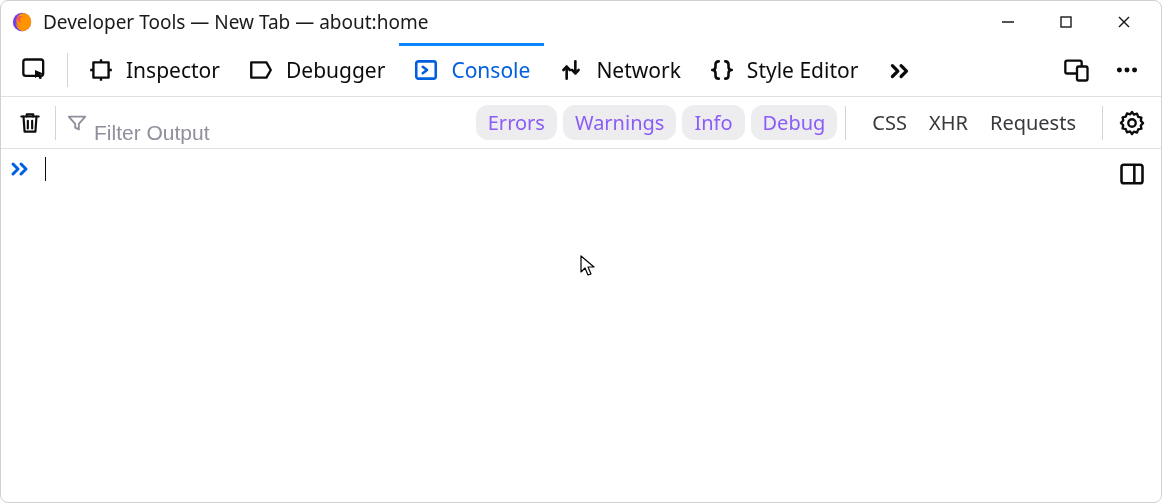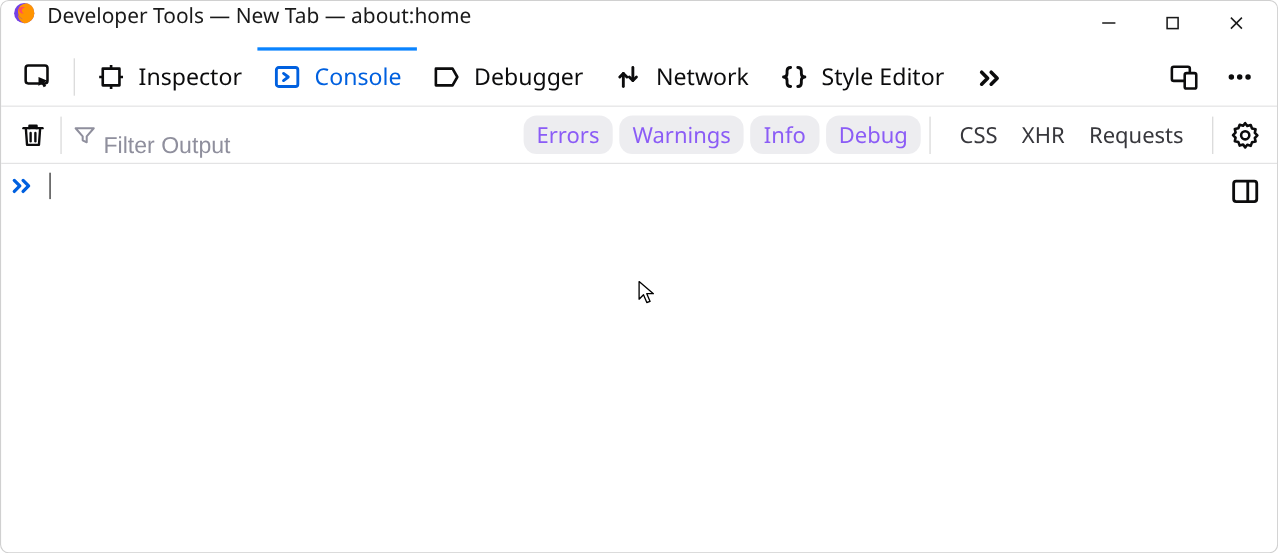--- a/index.html
+++ b/index.html
@@ -15,20 +15,21 @@
     border-radius: 8px;
   }
   .window {
     display: flex;
     flex-direction: column;
     height: 100%;
   }
   
   .titlebar {
     display: flex;
+    align-items: center;
     height: 42px;
     padding: 0 8px 0 10px;
   }
   .titlebar .app-icon {
     width: 22px; height: 22px;
     margin-right: 10px;
     display:flex; align-items:center; justify-content:center;
   }
   .titlebar .title {
     font-size: 19px;
@@ -226,37 +227,37 @@
           <rect x="5" y="5" width="14" height="14"></rect>
           <line x1="12" y1="2" x2="12" y2="5"></line>
             <line x1="12" y1="19" x2="12" y2="22"></line>
           <line x1="2" y1="12" x2="5" y2="12"></line>
             <line x1="19" y1="12" x2="22" y2="12"></line>
         </svg>
       </span>
       <span class="label">Inspector</span>
     </span>
 
+    <span class="tab">
+      <span class="icon">
+        <svg width="26" height="26" viewBox="0 0 24 24" fill="none" stroke="#0c0c0d" stroke-width="2.2" stroke-linejoin="round">
+          <path d="M3 5h14l4 7-4 7H3z"></path>
+        </svg>
+      </span>
+      <span class="label">Debugger</span>
+    </span>
+
     <span class="tab active">
       <span class="icon">
         <svg width="26" height="26" viewBox="0 0 24 24" fill="none" stroke="#0060df" stroke-width="2.4" stroke-linejoin="round">
           <rect x="3" y="4" width="18" height="16" rx="2"></rect>
           <path d="M9 9l4 3-4 3" stroke-linecap="round"></path>
         </svg>
       </span>
       <span class="label">Console</span>
-    </span>
-
-    <span class="tab">
-      <span class="icon">
-        <svg width="26" height="26" viewBox="0 0 24 24" fill="none" stroke="#0c0c0d" stroke-width="2.2" stroke-linejoin="round">
-          <path d="M3 5h14l4 7-4 7H3z"></path>
-        </svg>
-      </span>
-      <span class="label">Debugger</span>
     </span>
 
     <span class="tab">
       <span class="icon">
         <svg width="26" height="26" viewBox="0 0 24 24" fill="none" stroke="#0c0c0d" stroke-width="2.4" stroke-linecap="round" stroke-linejoin="round">
           <path d="M8 20V9"></path>
             <path d="M5 12l3-3 3 3"></path>
           <path d="M16 4v11"></path>
             <path d="M13 12l3 3 3-3"></path>
         </svg>

